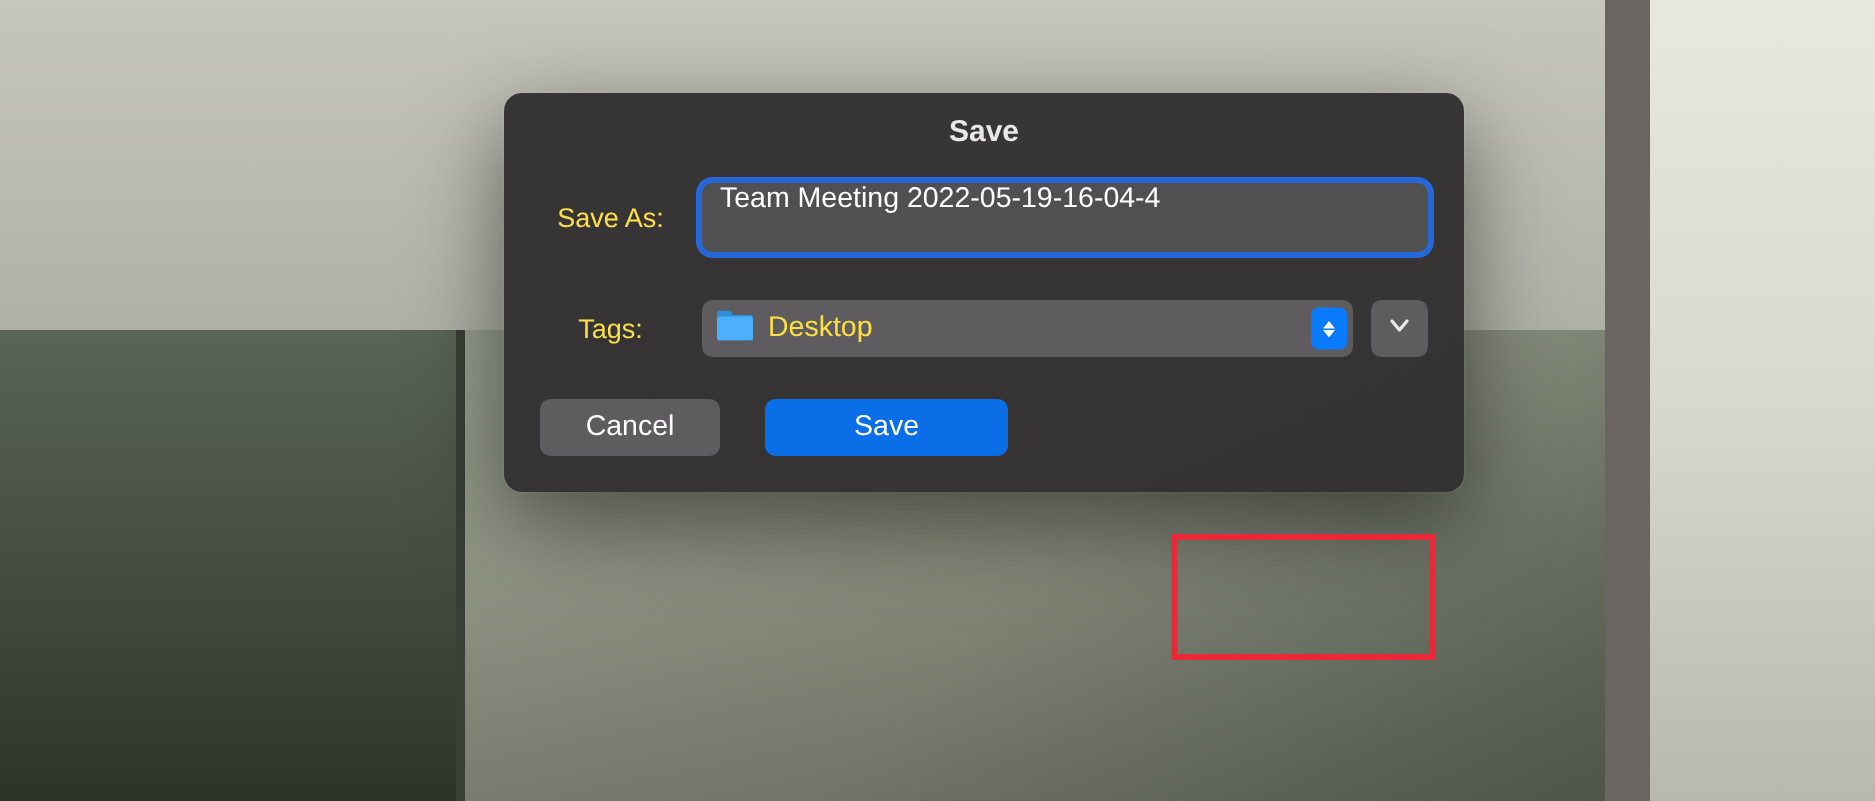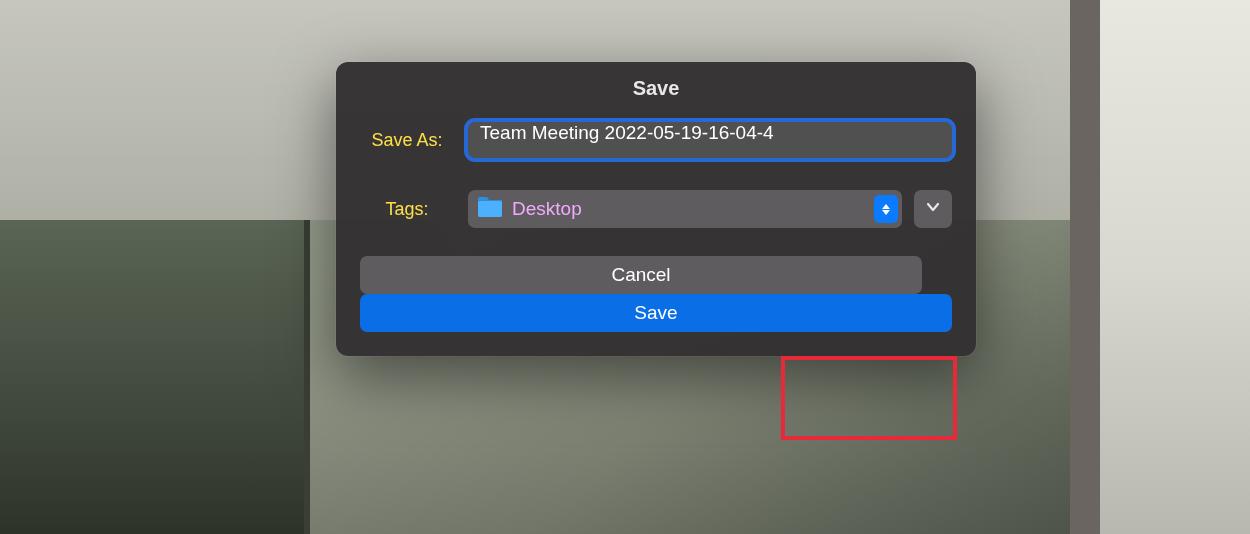--- a/index.html
+++ b/index.html
@@ -85,21 +85,21 @@
     .form-label {
       width: 108px;
       text-align: center;
       font-size: 18px;
       color: #fde047;
       padding-right: 14px;
     }
     
     .text-input {
       flex: 1;
-      height: 36px;
+      height: 46px;
       background: #505050;
       border: none;
       border-radius: 7px;
       color: #fff;
       font-size: 19px;
       padding: 0 12px;
       outline: none;
       overflow: hidden;
       white-space: nowrap;
     }
@@ -138,21 +138,21 @@
     
     .folder-icon {
       width: 24px;
       height: 20px;
       margin-right: 10px;
     }
     
     .where-text {
       flex: 1;
       font-size: 19px;
-      color: #f0abfc;
+      color: #fde047;
     }
     
     .select-arrows {
       width: 24px;
       height: 28px;
       background: #0a7aff;
       border-radius: 5px;
       display: flex;
       flex-direction: column;
       align-items: center;
@@ -189,21 +189,20 @@
       width: 14px;
       height: 14px;
     }
     
     .button-row {
       display: flex;
       justify-content: flex-start;
       padding: 0 24px;
       margin-top: 20px;
       gap: 0;
-      flex-direction: column;
     }
     
     .btn {
       height: 38px;
       border-radius: 7px;
       font-size: 19px;
       border: none;
       cursor: pointer;
       padding: 0 24px;
       min-width: 120px;

